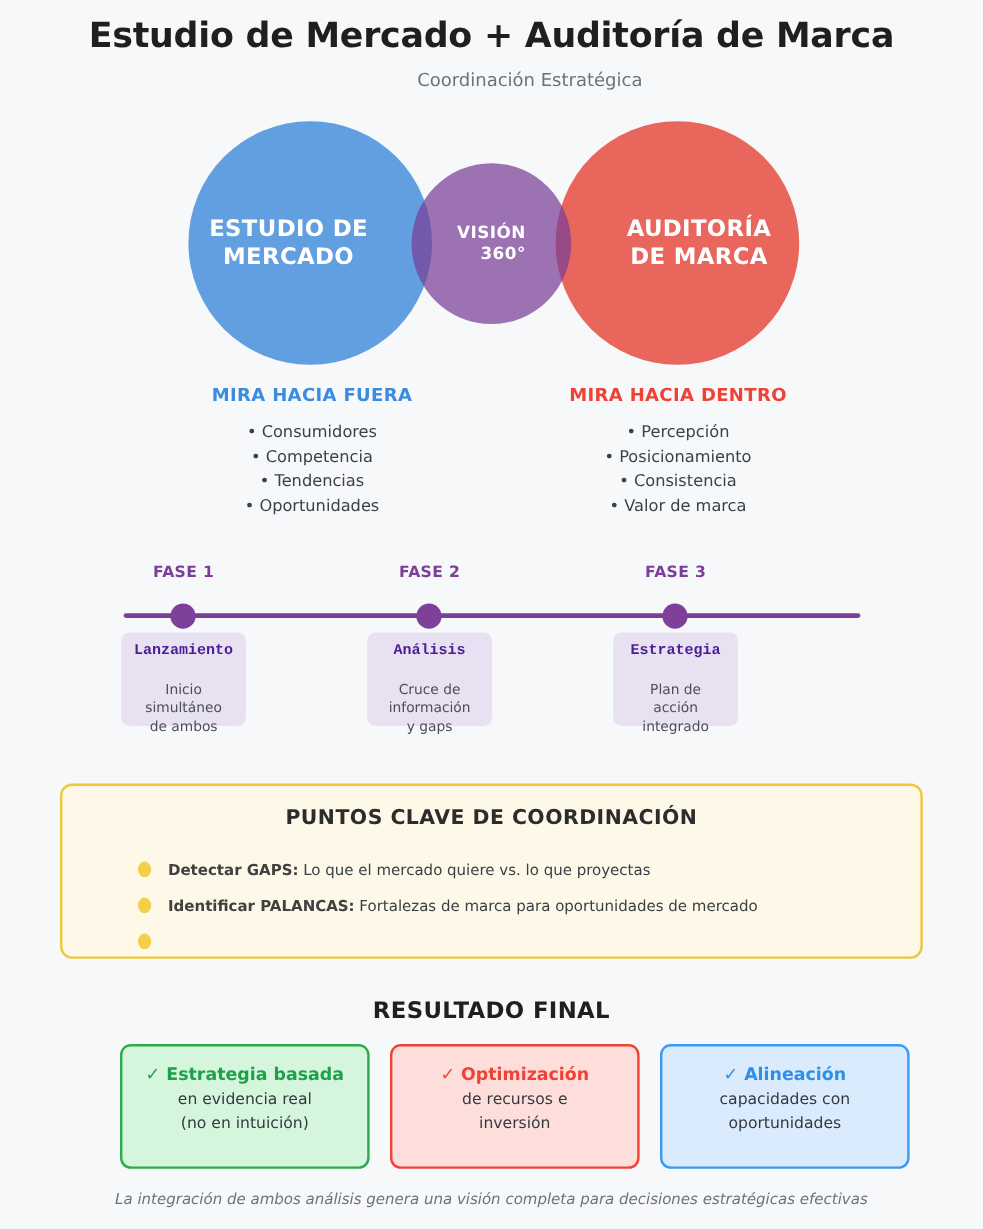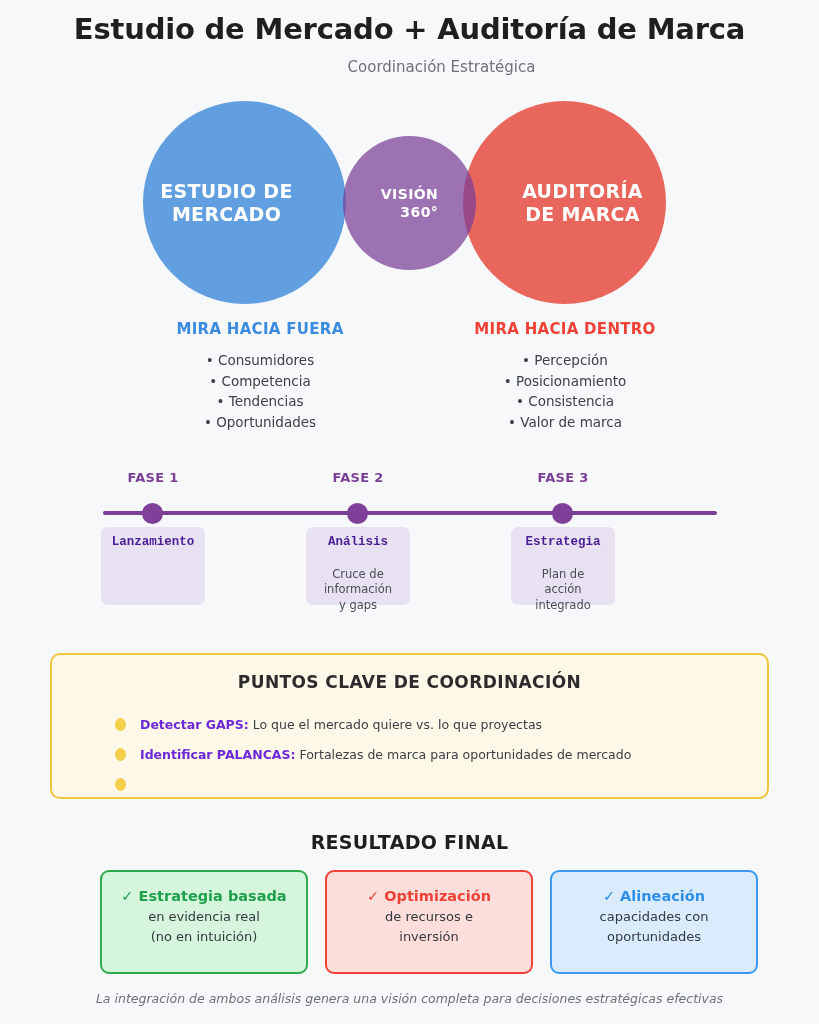--- a/index.html
+++ b/index.html
@@ -26,21 +26,21 @@
 
   
   .venn { position: absolute; top: 95px; left: 0; width: 819px; height: 225px; }
   .circle {
     position: absolute; border-radius: 50%;
     display: flex; align-items: center; justify-content: center;
     text-align: center; color: #FFFFFF;
     font-size: 19px; font-weight: bold; line-height: 1.18;
     letter-spacing: 0.3px;
   }
-  .circle-left  { left: 143px; top: 6px; width: 203px; height: 203px; background: #619FE0; }
+  .circle-left  { left: 157px; top: 6px; width: 203px; height: 203px; background: #619FE0; }
   .circle-right { left: 463px; top: 6px; width: 203px; height: 203px; background: #E9665C; }
   .circle-left .ctext  { transform: translateX(-18px); }
   .circle-right .ctext { transform: translateX(18px); }
 
   .ellipse {
     position: absolute; left: 343px; top: 41px; width: 133px; height: 134px;
     border-radius: 50%;
     background: rgba(120, 62, 151, 0.72);
     display: flex; align-items: center; justify-content: center;
     text-align: right; color: #FFFFFF;
@@ -107,21 +107,21 @@
   .kp-list { margin-top: 17px; }
   .kp-item {
     display: flex; align-items: center;
     padding-left: 63px; height: 30px;
   }
   .kp-dot {
     width: 11px; height: 13px; border-radius: 50%;
     background: #F5CE4A; flex: none; margin-right: 14px;
   }
   .kp-text { font-size: 12.5px; color: #3A3F45; }
-  .kp-text b { color: #6d28d9; font-weight: bold; }
+  .kp-text b { color: #404040; font-weight: bold; }
 
   
   .result-title {
     position: absolute; top: 831px; left: 0; width: 819px; text-align: center;
     font-size: 19px; font-weight: bold; color: #1F1F1F; letter-spacing: 0.3px;
   }
   .cards { position: absolute; top: 870px; left: 0; width: 819px; height: 104px; }
   .rcard {
     position: absolute; top: 0; width: 208px; height: 104px;
     border-radius: 9px; border-width: 2px; border-style: solid;
@@ -183,20 +183,21 @@
   </div>
 
   <div class="timeline">
     <div class="tl-line"></div>
 
     <div class="phase phase-1">
       <div class="phase-label">FASE 1</div>
       <div class="phase-dot"></div>
       <div class="phase-card">
         <div class="pc-title">Lanzamiento</div>
+        <div class="pc-desc">Inicio<br>simultáneo<br>de ambos</div>
       </div>
     </div>
 
     <div class="phase phase-2">
       <div class="phase-label">FASE 2</div>
       <div class="phase-dot"></div>
       <div class="phase-card">
         <div class="pc-title">Análisis</div>
         <div class="pc-desc">Cruce de<br>información<br>y gaps</div>
       </div>

